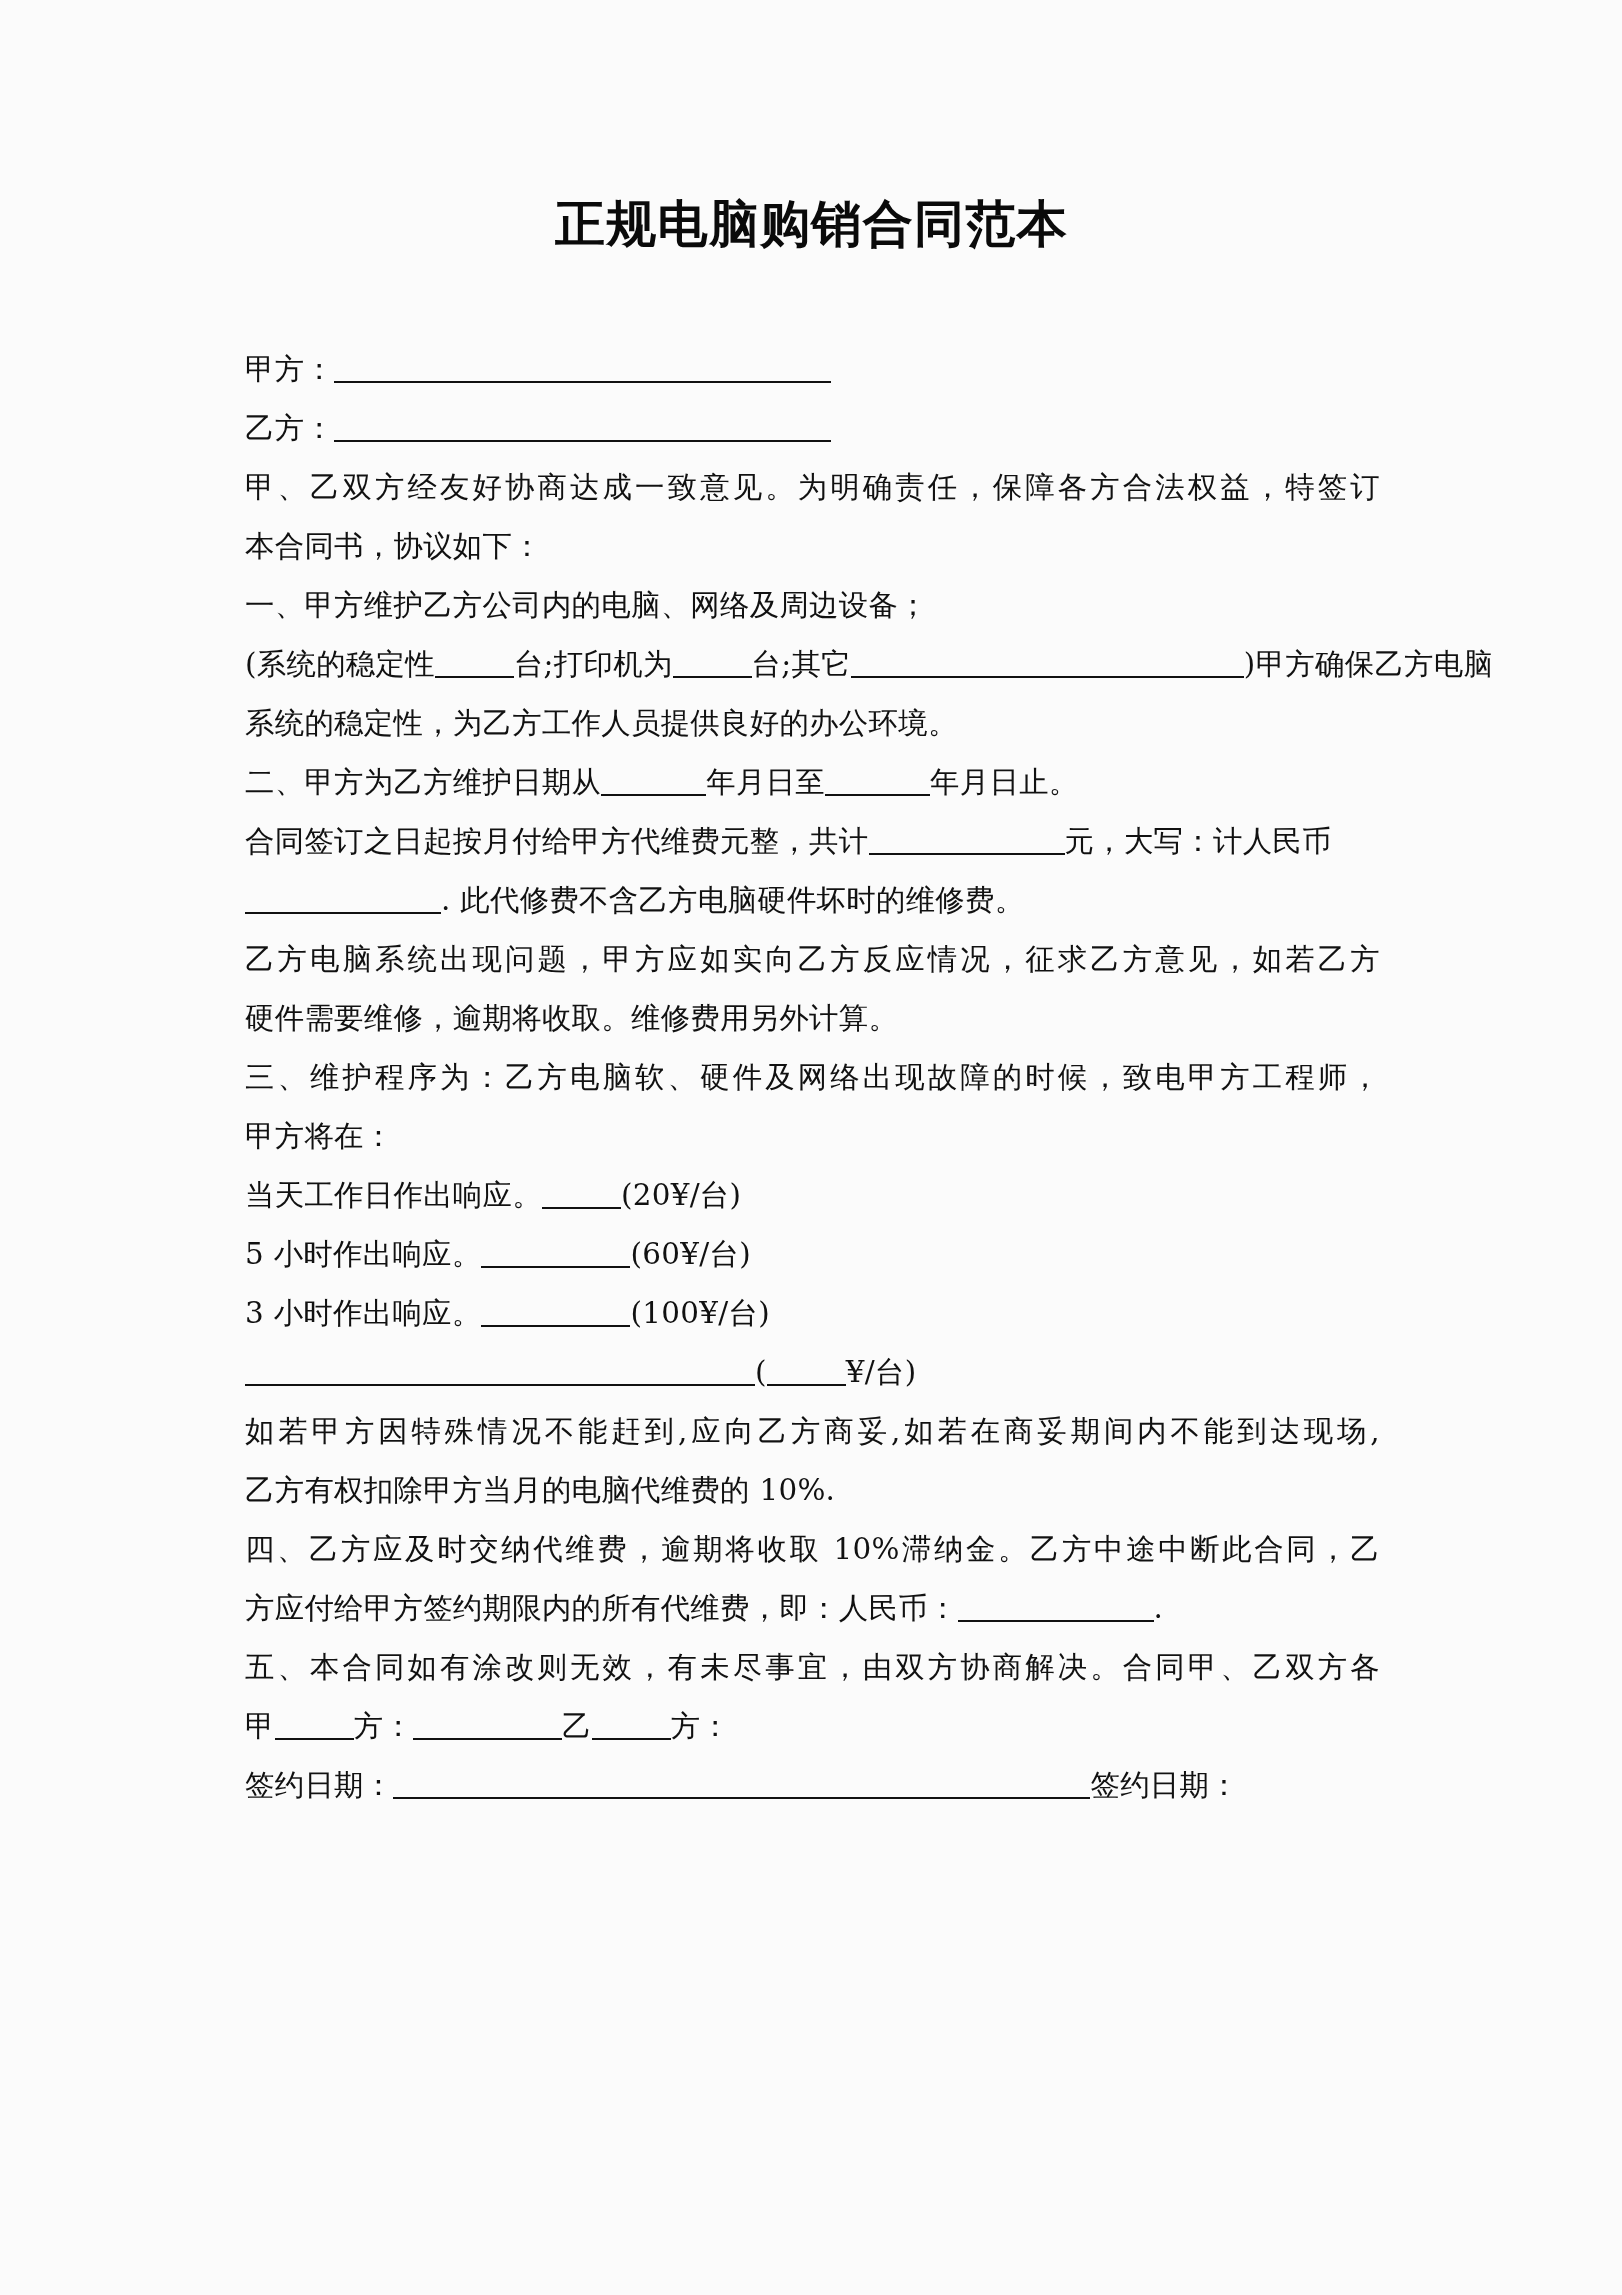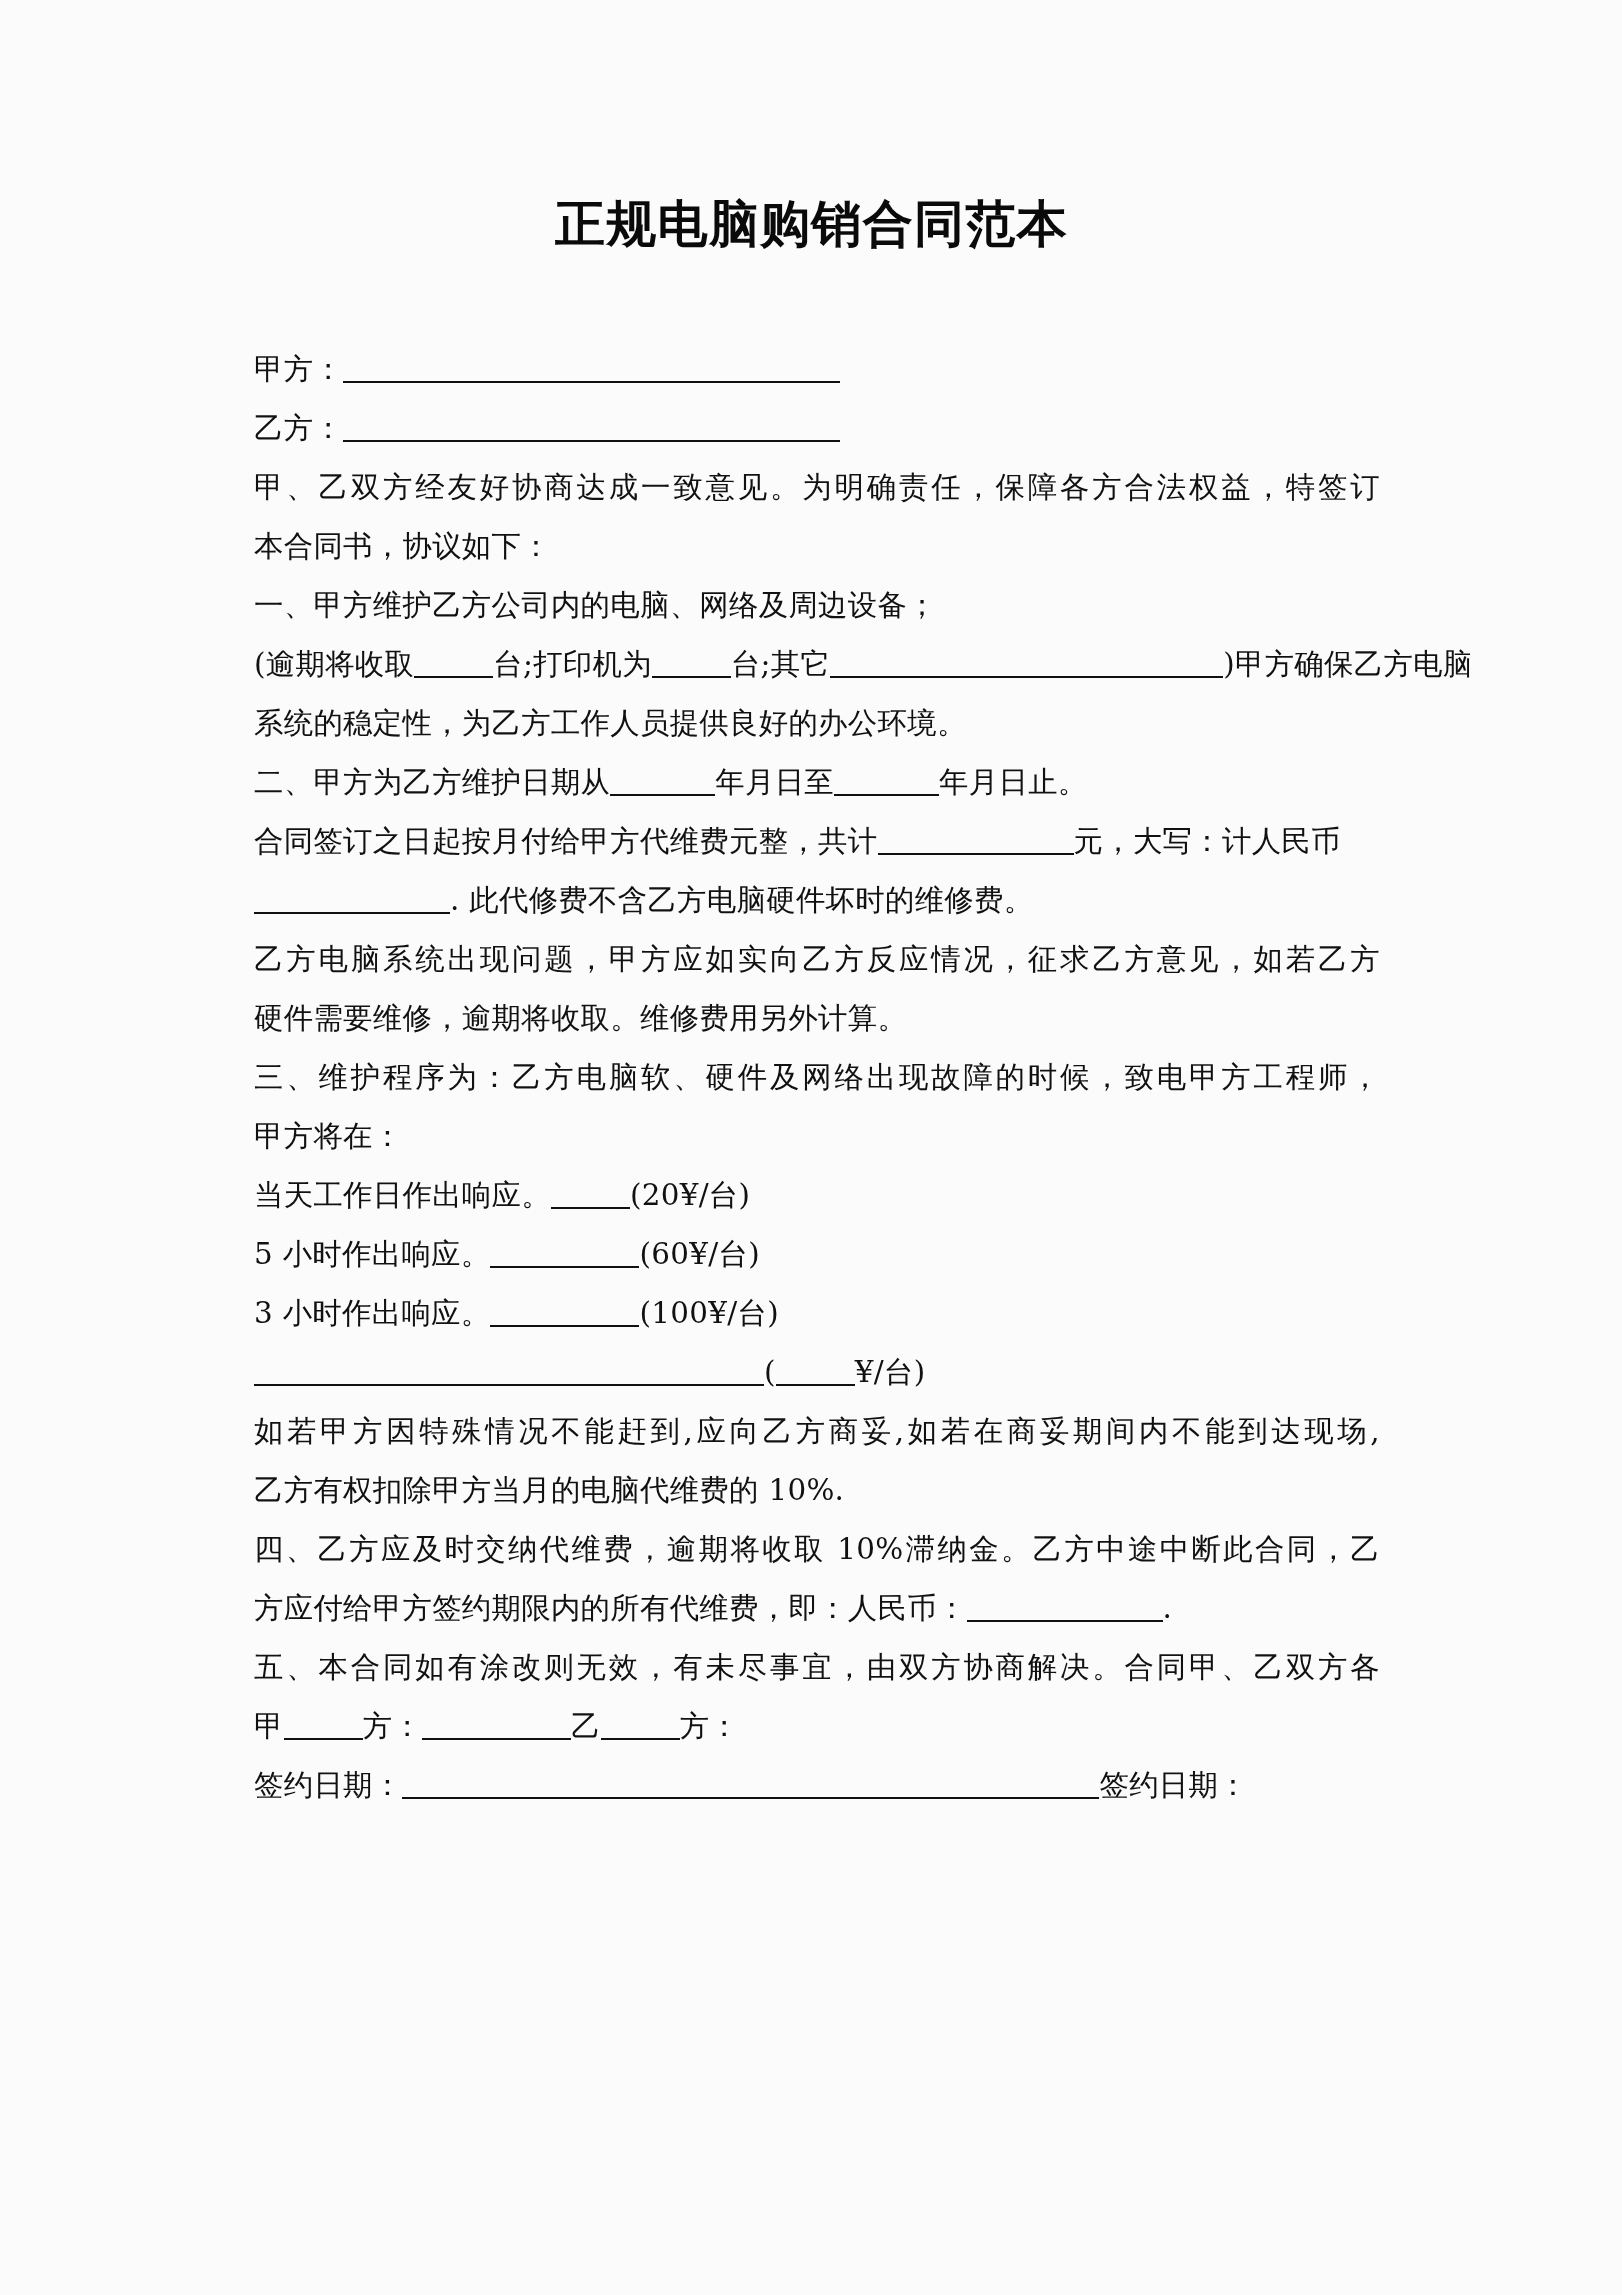--- a/index.html
+++ b/index.html
@@ -36,21 +36,20 @@
     top: 340px;
     left: 245px;
     width: 1135px;
   }
   .ln {
     font-size: 29.4px;
     line-height: 59px;
     color: #111111;
     white-space: nowrap;
     letter-spacing: 0.3px;
-    margin-left: 9px;
   }
   .ln.justify {
     text-align: justify;
     text-align-last: justify;
   }
   
   .bl {
     display: inline-block;
     border-bottom: 2px solid #111111;
     vertical-align: -3.9px;
@@ -82,21 +81,21 @@
     <div class="ln">
       <span>乙方：</span><span class="bl bl-5xl"></span>
     </div>
 
     <div class="ln justify">甲、乙双方经友好协商达成一致意见。为明确责任，保障各方合法权益，特签订</div>
     <div class="ln">本合同书，协议如下：</div>
 
     <div class="ln">一、甲方维护乙方公司内的电脑、网络及周边设备；</div>
 
     <div class="ln">
-      <span>(逾期将收取</span><span class="bl bl-s"></span><span>台;打印机为</span><span class="bl bl-s"></span><span>台;其它</span><span class="bl bl-4xl"></span><span>)甲方确保乙方电脑</span>
+      <span>(系统的稳定性</span><span class="bl bl-s"></span><span>台;打印机为</span><span class="bl bl-s"></span><span>台;其它</span><span class="bl bl-4xl"></span><span>)甲方确保乙方电脑</span>
     </div>
 
     <div class="ln">系统的稳定性，为乙方工作人员提供良好的办公环境。</div>
 
     <div class="ln">
       <span>二、甲方为乙方维护日期从</span><span class="bl bl-m"></span><span>年月日至</span><span class="bl bl-m"></span><span>年月日止。</span>
     </div>
 
     <div class="ln">
       <span>合同签订之日起按月付给甲方代维费元整，共计</span><span class="bl bl-xl"></span><span>元，大写：计人民币</span>

